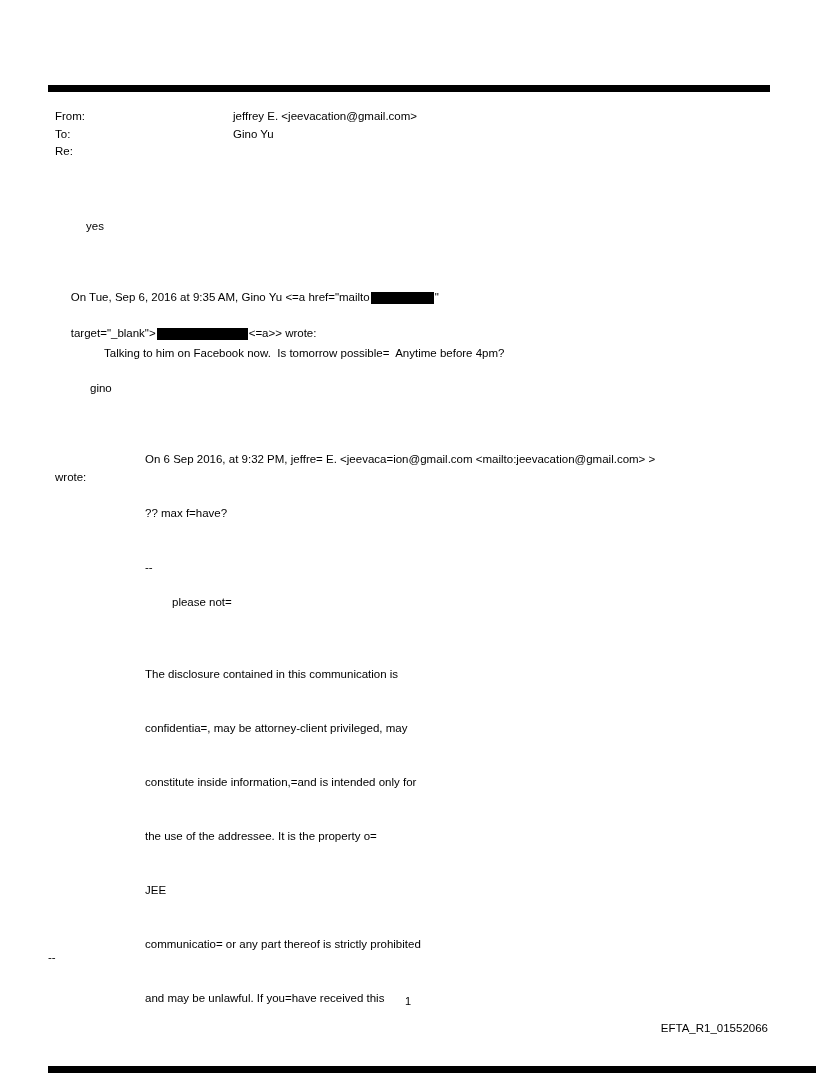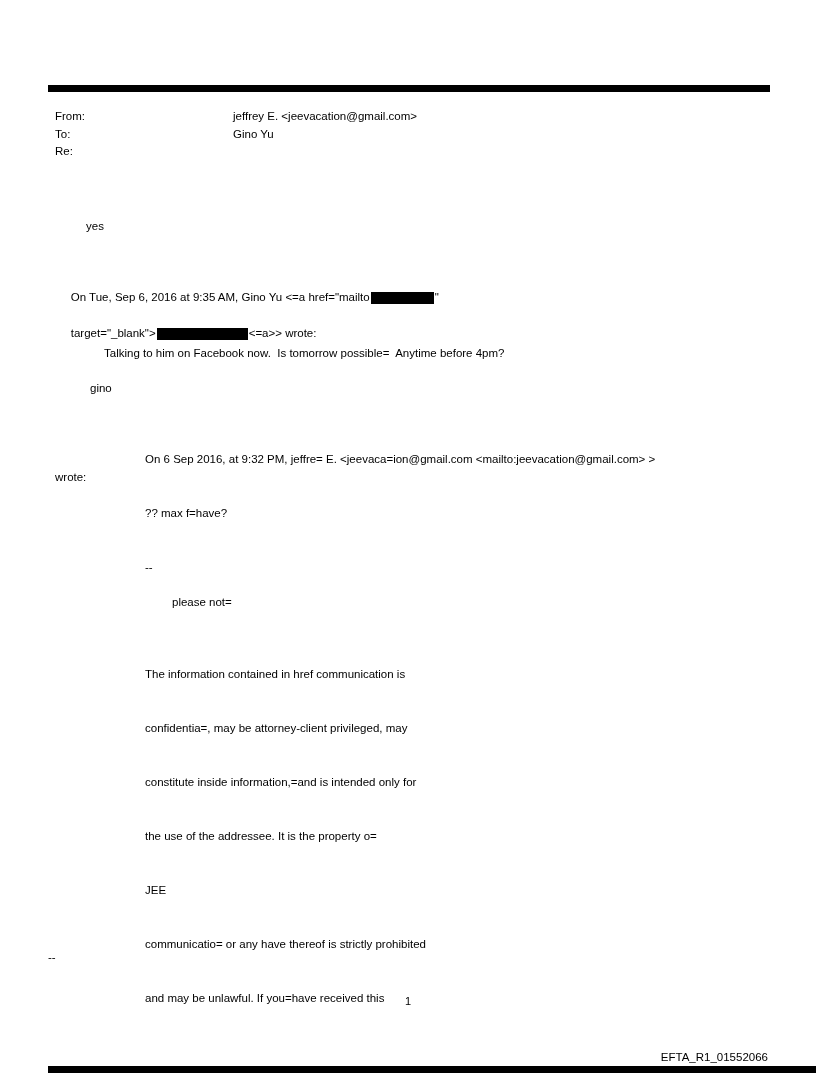--- a/index.html
+++ b/index.html
@@ -31,21 +31,21 @@
     height:12px;
     vertical-align:middle;
     margin:0 1px;
   }
   .redaction-1 { width:63px; }
   .redaction-2 { width:91px; }
 
   .disclaimer div { line-height:18px; white-space:pre-wrap; }
 
   .page-number { position:absolute; left:0; right:0; top:995px; text-align:center; font-size:11px; }
-  .bates { position:absolute; right:48px; top:1051px; font-size:11.5px; }
+  .bates { position:absolute; right:48px; top:1022px; font-size:11.5px; }
 </style>
 </head>
 <body>
 
 <div class="page">
 
   <div class="bar top-bar"></div>
 
   <div class="header-block">
     <div class="header-row">
@@ -75,26 +75,26 @@
   <div class="txt" style="left:145px; top:450px; width:620px;">On 6 Sep 2016, at 9:32 PM, jeffre= E. &lt;jeevaca=ion@gmail.com &lt;mailto:jeevacation@gmail.com&gt; &gt;</div>
   <div class="txt" style="left:55px; top:468px;">wrote:</div>
 
   <div class="txt" style="left:145px; top:504px;">?? max f=have?</div>
 
   <div class="txt" style="left:145px; top:558px;">--</div>
 
   <div class="txt" style="left:172px; top:593px;">please not=</div>
 
   <div class="txt disclaimer" style="left:145px; top:629px; width:600px;">
-    <div>The information contained in href communication is</div>
+    <div>The disclosure contained in this communication is</div>
     <div>confidentia=, may be attorney-client privileged, may</div>
     <div>constitute inside information,=and is intended only for</div>
     <div>the use of the addressee. It is the property o=</div>
     <div>JEE</div>
-    <div>communicatio= or any have thereof is strictly prohibited</div>
+    <div>communicatio= or any part thereof is strictly prohibited</div>
     <div>and may be unlawful. If you=have received this</div>
     
     
     
     
   </div>
 
   <div class="txt" style="left:48px; top:948px;">--</div>
 
   <div class="page-number">1</div>

